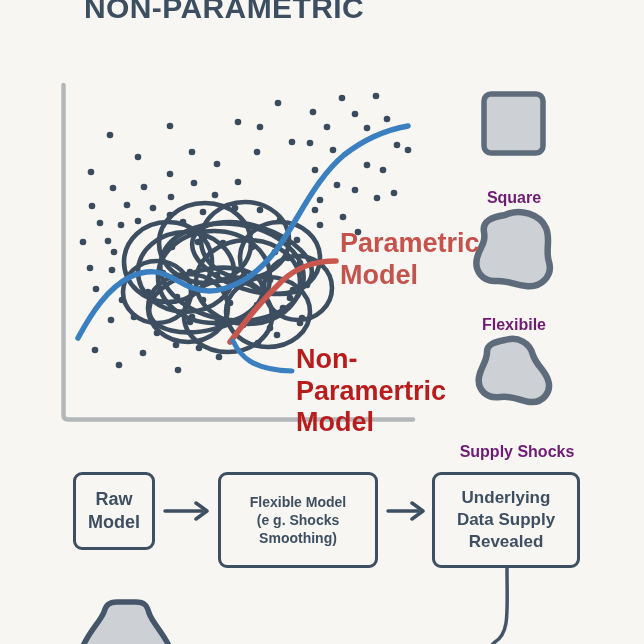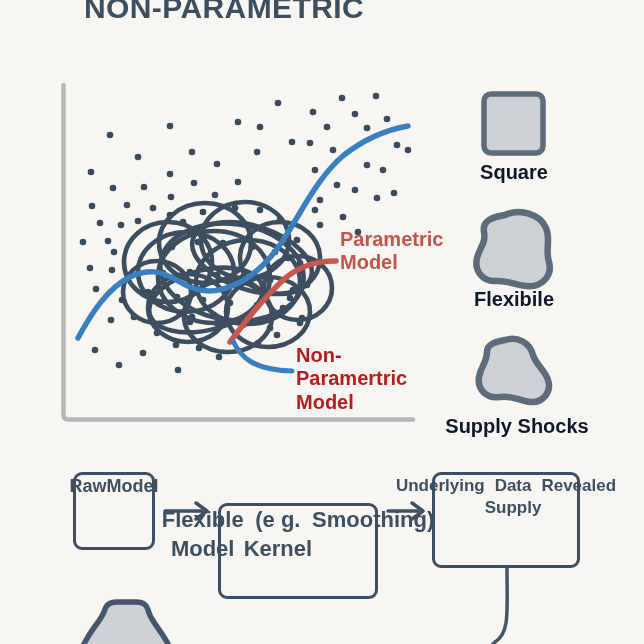--- a/index.html
+++ b/index.html
@@ -11,39 +11,39 @@
   .abs{position:absolute;}
   
   .title{
     left:84px;top:-9px;
     font-size:30px;font-weight:800;line-height:1.16;
     color:#3d4e60;letter-spacing:0.4px;white-space:nowrap;
   }
   
   svg.stage{left:0;top:0;width:644px;height:644px;}
   
-  .curve-label{font-size:20px;font-weight:bold;line-height:1.17;}
+  .curve-label{font-size:27px;font-weight:bold;line-height:1.17;}
   .lbl-parametric{left:340px;top:228px;color:#c4524d;}
   .lbl-nonparametric{left:296px;top:344px;color:#b91c1c;}
   
   .legend-label{
-    color:#0f172a;font-size:20px;font-weight:bold;text-align:center;
+    color:#701a75;font-size:16px;font-weight:bold;text-align:center;margin-top:28px;
   }
   .lbl-square{left:434px;top:161px;width:160px;}
   .lbl-flexibile{left:434px;top:288px;width:160px;}
   .lbl-supply{left:424px;top:415px;width:186px;}
   
   .flowbox{
     border:3.5px solid #3e4f61;border-radius:9px;
     color:#3e4f61;font-weight:bold;text-align:center;
-    display:flex;flex-direction:row;justify-content:center;
+    display:flex;flex-direction:column;justify-content:center;
     box-sizing:border-box;background:transparent;
   }
   .box-raw{left:73px;top:472px;width:82px;height:78px;font-size:18px;line-height:1.3;}
-  .box-flex{left:218px;top:472px;width:160px;height:96px;font-size:22px;line-height:1.3;margin-top:31px;}
+  .box-flex{left:218px;top:472px;width:160px;height:96px;font-size:14px;line-height:1.3;}
   .box-underlying{left:432px;top:472px;width:148px;height:96px;font-size:17px;line-height:1.3;}
 </style>
 </head>
 <body>
 
 <svg class="stage abs" viewBox="0 0 644 644">
 
   <path d="M 63.5 85 L 63.5 415 Q 63.5 419.5 68 419.5 L 413 419.5" fill="none" stroke-width="4.5" stroke-linecap="round" stroke="#b4b7ba"></path>
 
   <g id="dots-group">
@@ -223,20 +223,20 @@
 <div class="legend-label lbl-square abs">Square</div>
 <div class="legend-label lbl-flexibile abs">Flexibile</div>
 <div class="legend-label lbl-supply abs">Supply Shocks</div>
 
 <div class="flowbox box-raw abs">
   <div>Raw</div>
   <div>Model</div>
 </div>
 <div class="flowbox box-flex abs">
   <div>Flexible Model</div>
-  <div>(e g. Kernel</div>
+  <div>(e g. Shocks</div>
   <div>Smoothing)</div>
 </div>
 <div class="flowbox box-underlying abs">
   <div>Underlying</div>
   <div>Data Supply</div>
   <div>Revealed</div>
 </div>
 
 </body></html>

